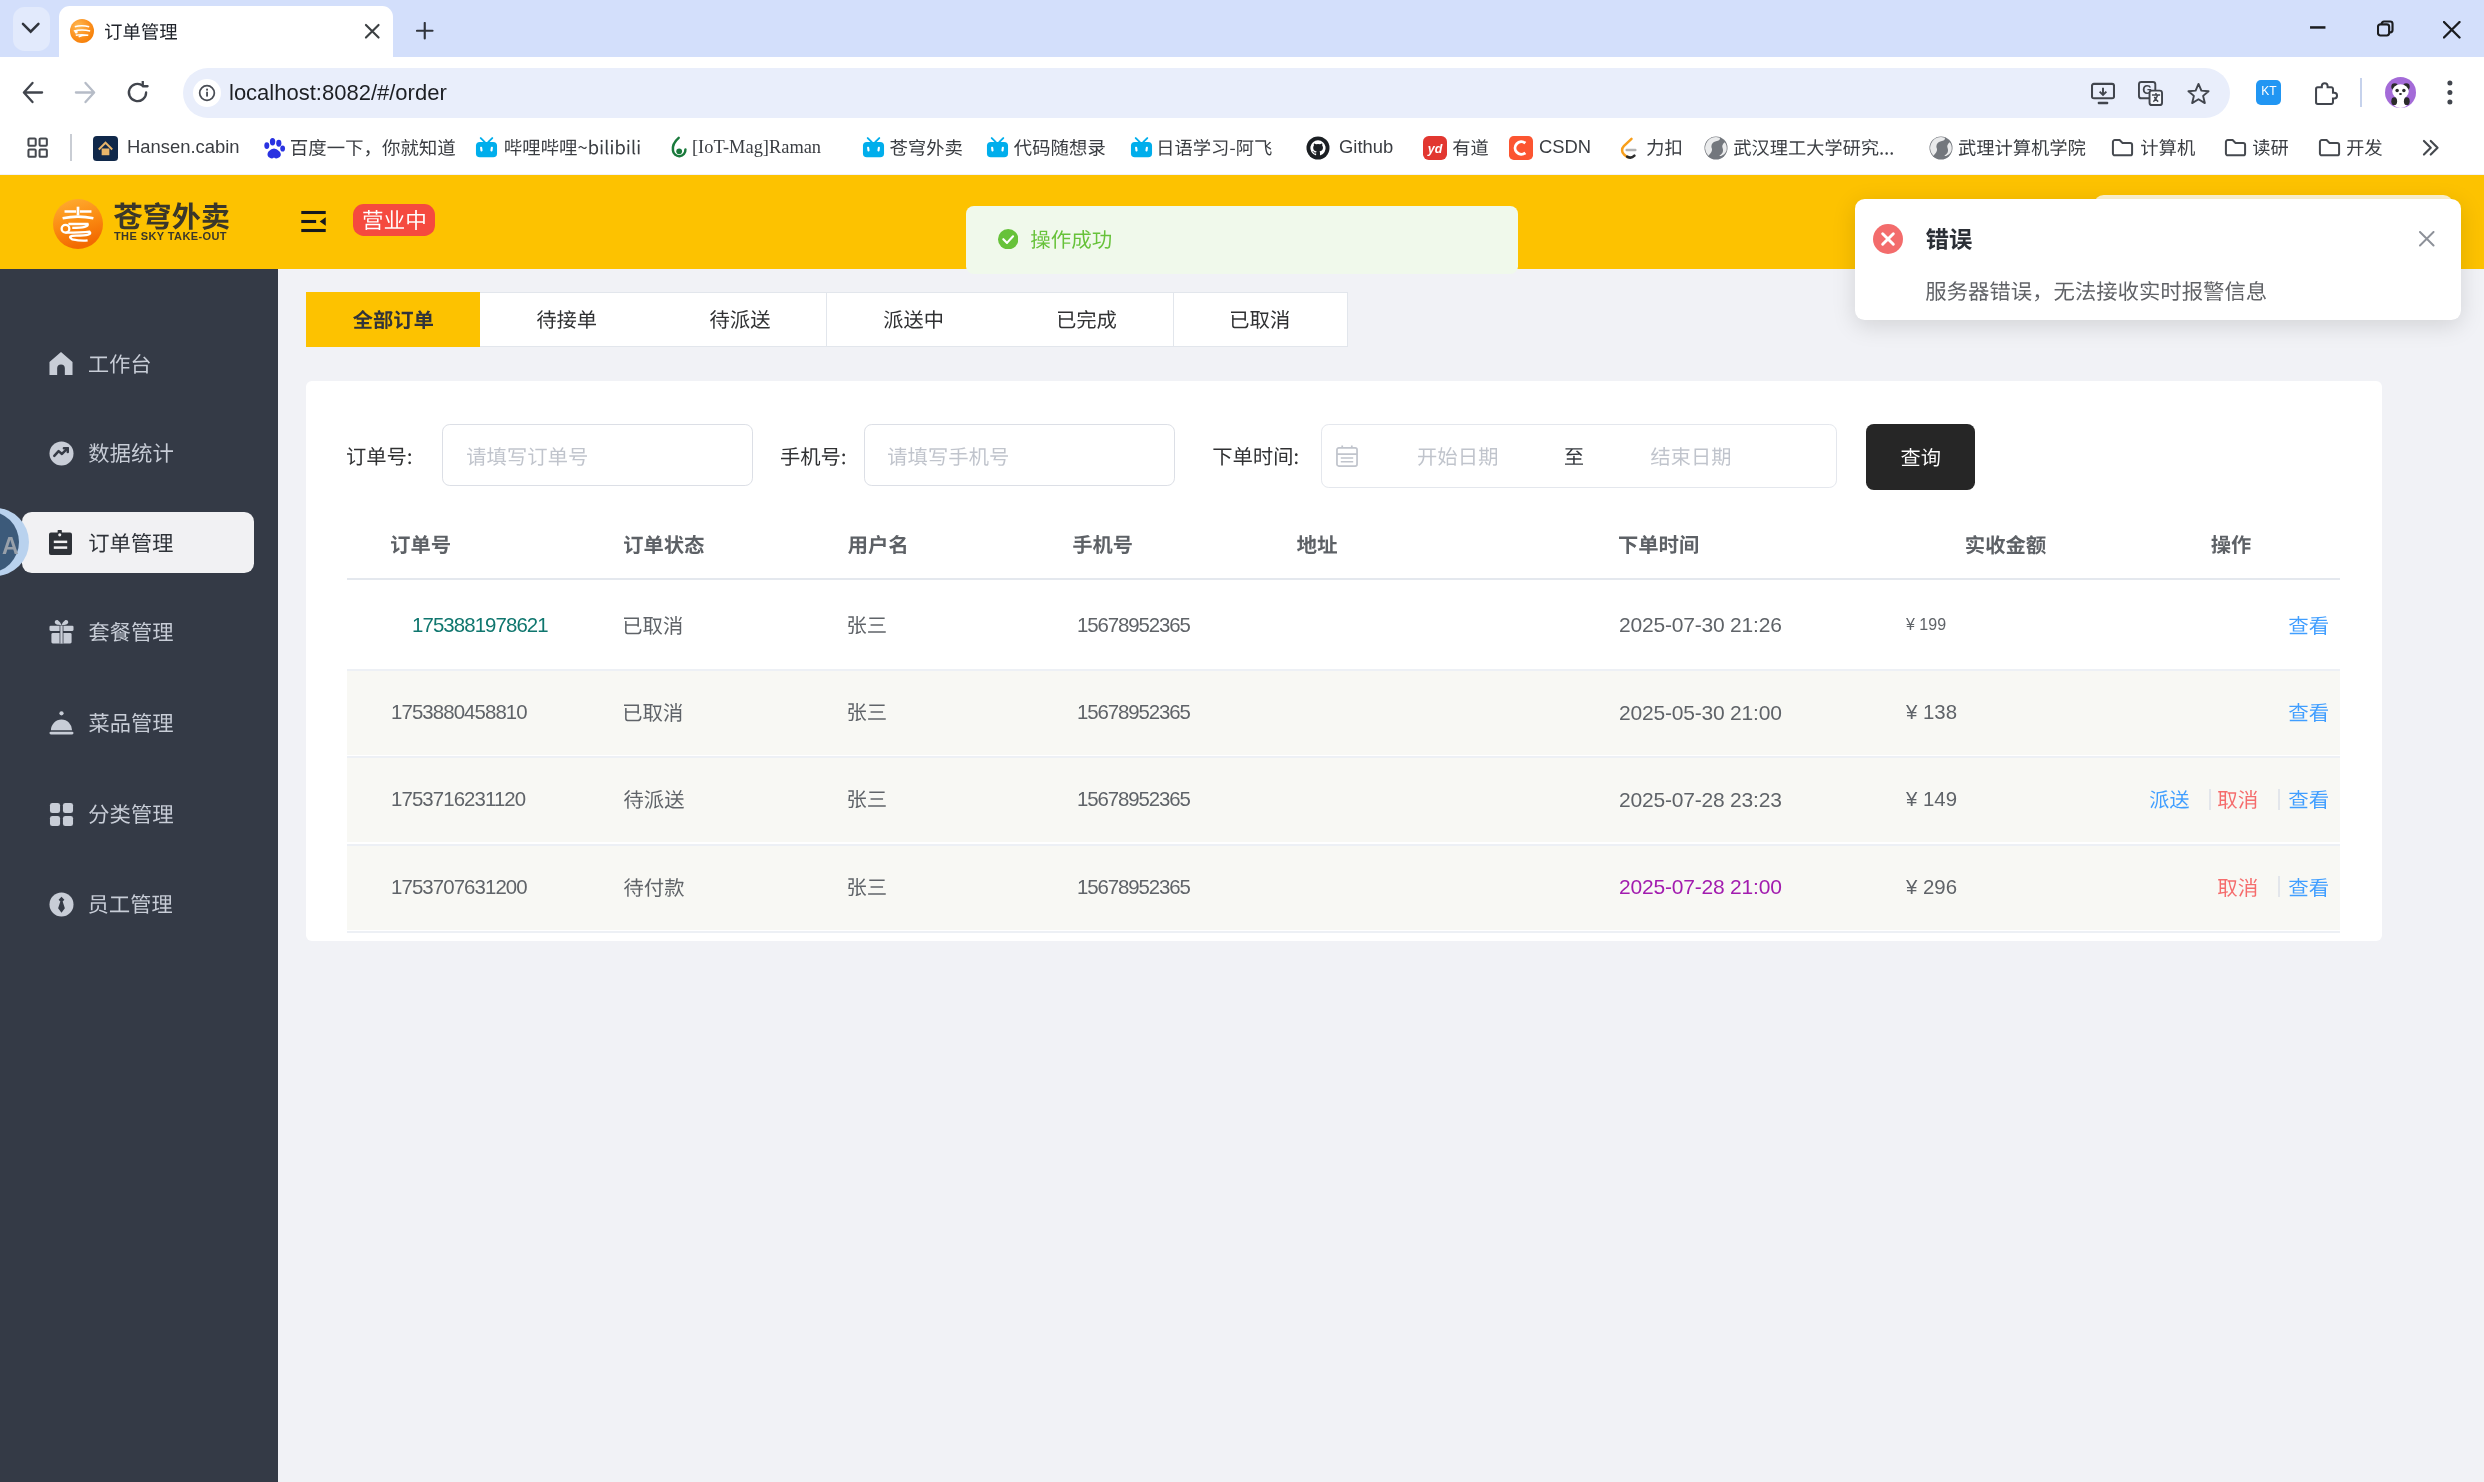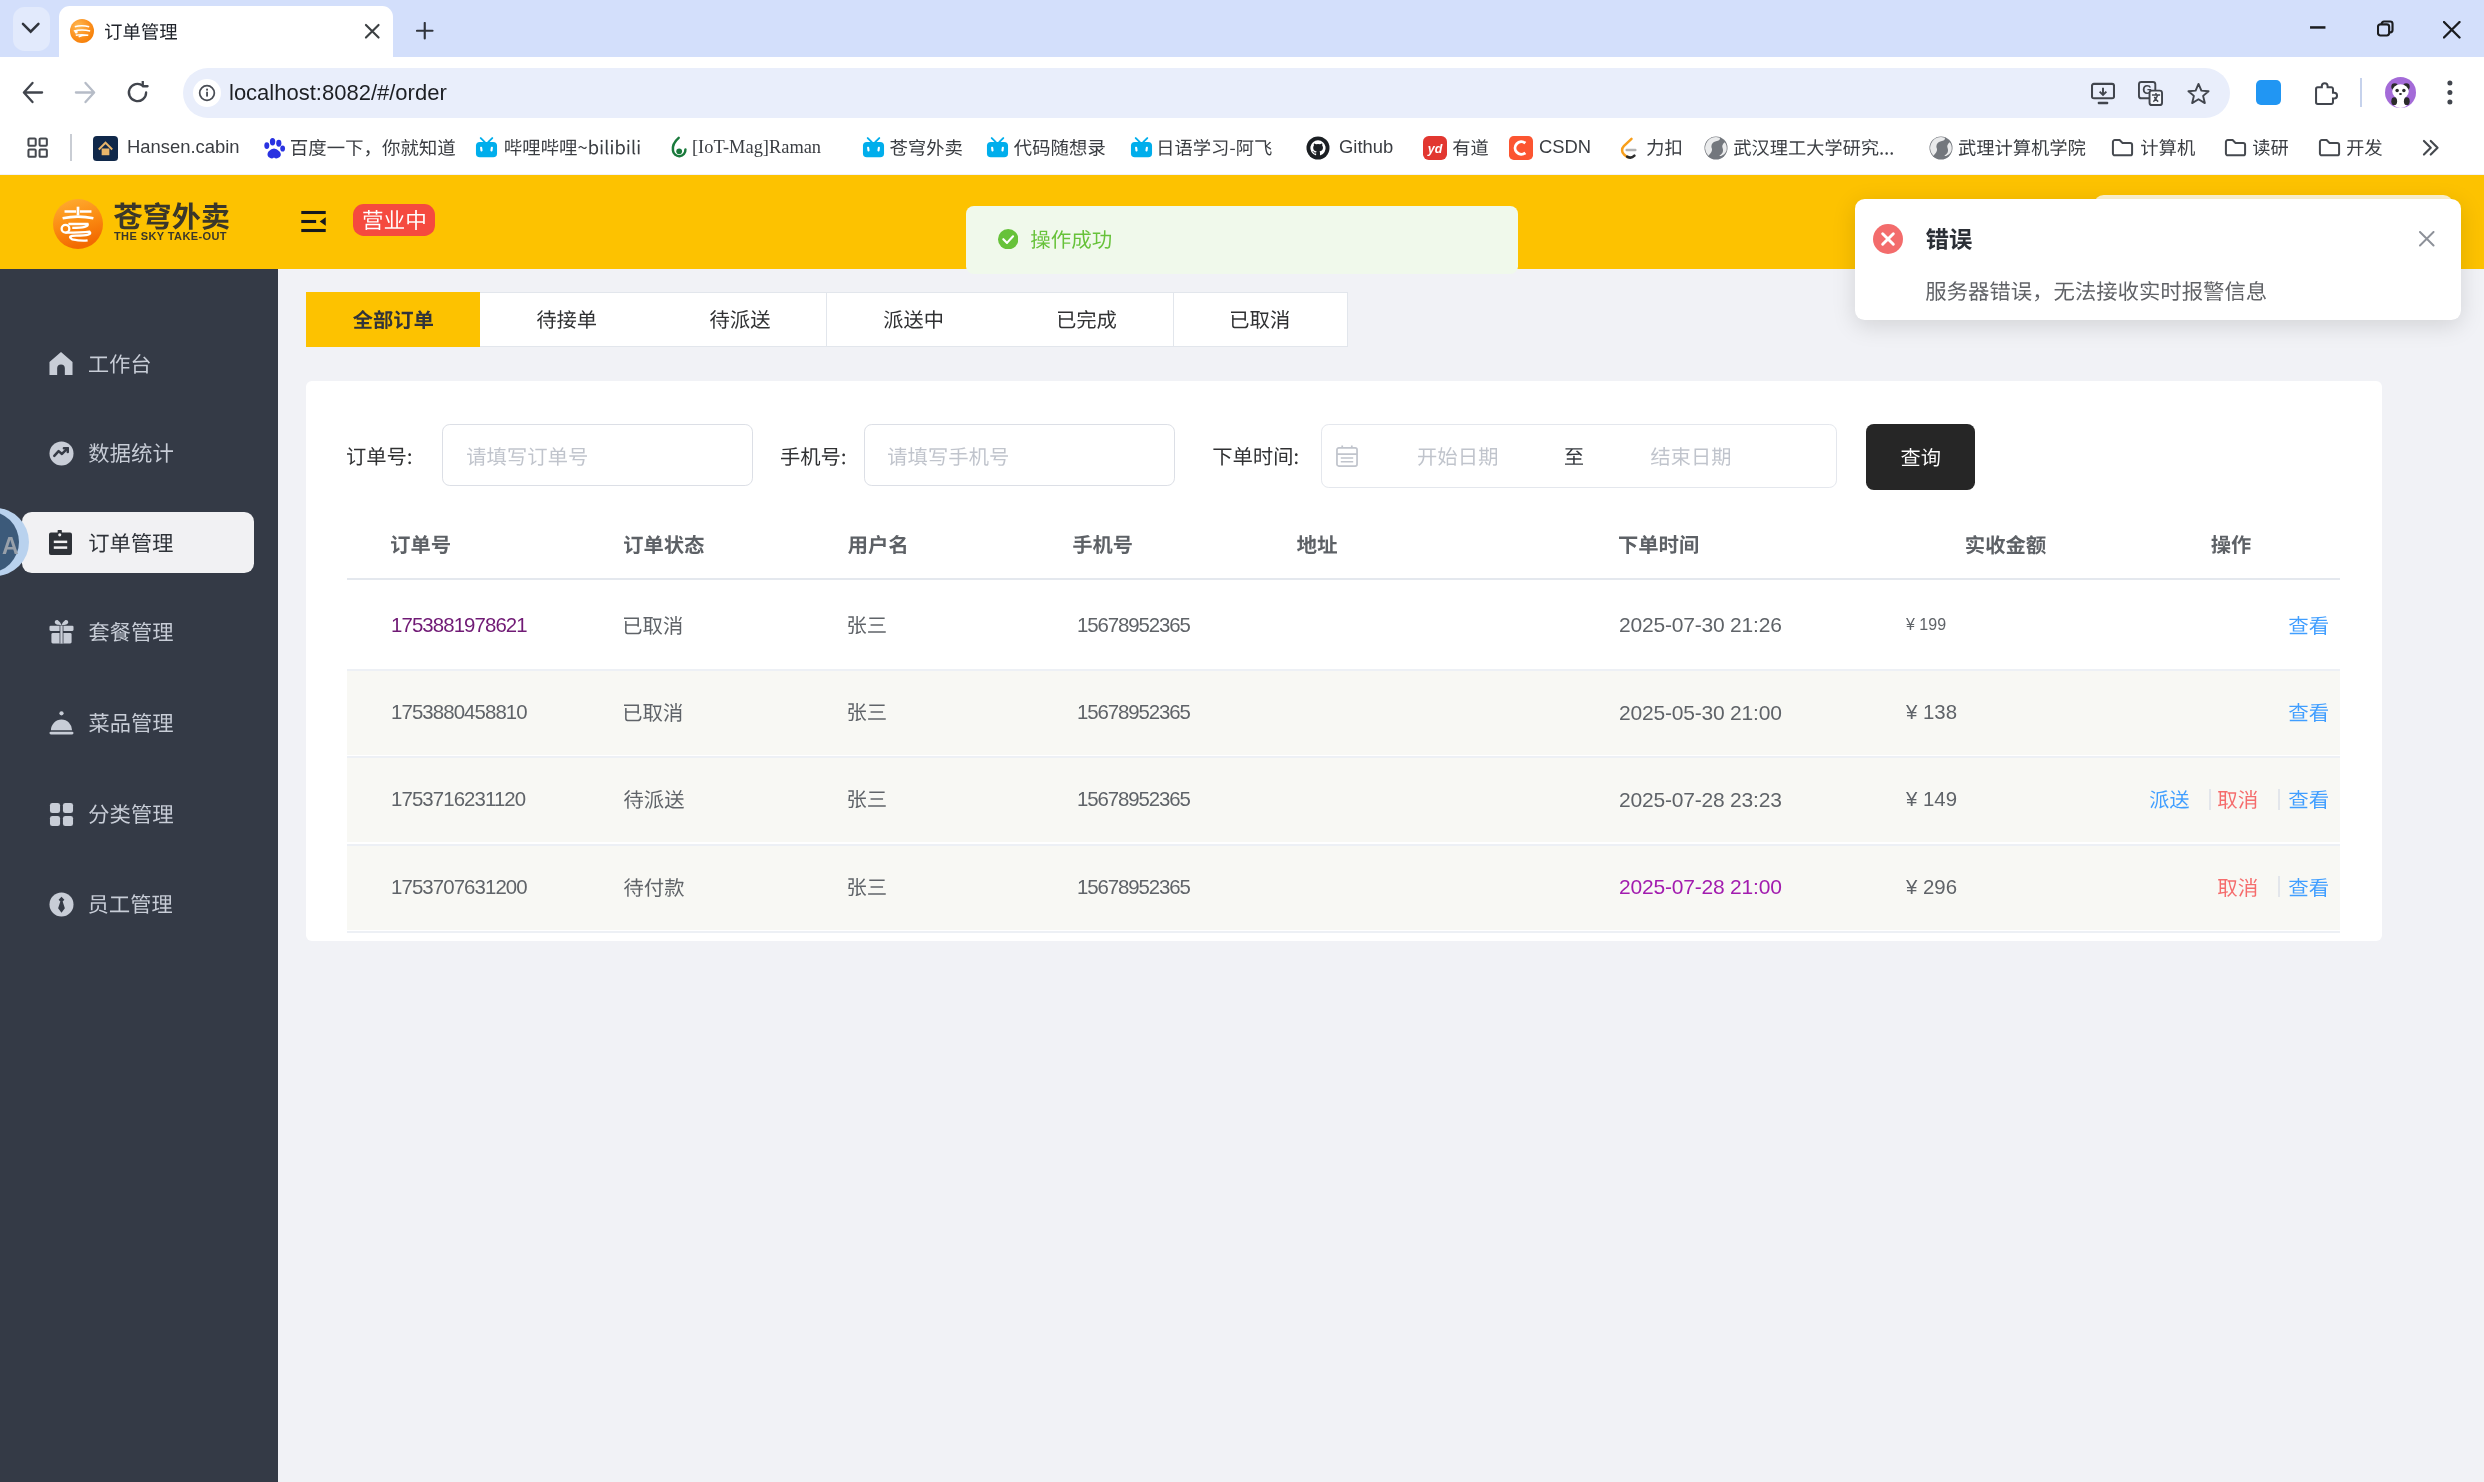--- a/index.html
+++ b/index.html
@@ -216,21 +216,21 @@
 <svg style="position:absolute;left:2138px;top:81px;" width="25" height="25" viewBox="0 0 26 26">
     <rect x="1" y="1" width="17" height="17" rx="2.5" fill="none" stroke="#41454d" stroke-width="2"></rect>
     <text x="9.5" y="14" font-family="Liberation Sans" font-size="13" font-weight="bold" fill="#41454d" text-anchor="middle">G</text>
     <rect x="12" y="10" width="13" height="15" rx="2.5" fill="#f7f9fe" stroke="#41454d" stroke-width="2"></rect>
     <path d="M14.5 14.5 H23 M18.7 12.5 V15 M16 21.5 Q18.7 19 20.5 14.8 M21 21.5 Q18 19 17 16.5" stroke="#41454d" stroke-width="1.5" fill="none"></path>
   </svg>
 <svg style="position:absolute;left:2187px;top:82px;" width="23" height="23" viewBox="0 0 24 24">
     <path d="M12 2 L15 9 L22.5 9.6 L16.8 14.5 L18.6 22 L12 18 L5.4 22 L7.2 14.5 L1.5 9.6 L9 9 Z" fill="none" stroke="#41454d" stroke-width="2" stroke-linejoin="round"></path>
   </svg>
 <div style="position:absolute;left:2256px;top:80px;width:25px;height:25px;background:#2196f3;border-radius:4.9px;"></div>
-<div style="position:absolute;font-family:'Liberation Sans',sans-serif;font-size:14px;line-height:13.6px;color:#fff;white-space:nowrap;font-weight:400;left:2269px;transform:translateX(-50%);top:85px;margin-top:46px;">KT</div>
+<div style="position:absolute;font-family:'Liberation Sans',sans-serif;font-size:12px;line-height:13.6px;color:#fff;white-space:nowrap;font-weight:400;left:2269px;transform:translateX(-50%);top:85px;">KT</div>
 <svg style="position:absolute;left:2312px;top:80px;" width="26" height="25" viewBox="0 0 27 26">
     <path d="M6 7.5 h4.2 v-1.2 a3 3 0 0 1 6 0 V7.5 H20 a1.8 1.8 0 0 1 1.8 1.8 v3.9 h1.2 a3 3 0 0 1 0 6 h-1.2 v3.9 a1.8 1.8 0 0 1 -1.8 1.8 H6 a1.8 1.8 0 0 1 -1.8 -1.8 v-13.8 A1.8 1.8 0 0 1 6 7.5 Z" fill="none" stroke="#41454d" stroke-width="2.1"></path>
   </svg>
 <div style="position:absolute;left:2360px;top:78px;width:1.9px;height:29px;background:#c6d2ec;"></div>
 <svg style="position:absolute;left:2385px;top:77px;" width="31" height="31" viewBox="0 0 32 32">
     <circle cx="16" cy="16" r="16" fill="#a46bd8"></circle>
     <circle cx="10" cy="10" r="3.5" fill="#2b2b2b"></circle>
     <circle cx="22" cy="10" r="3.5" fill="#2b2b2b"></circle>
     <ellipse cx="16" cy="15" rx="8.5" ry="7.5" fill="#fff"></ellipse>
     <circle cx="12.5" cy="14" r="1.8" fill="#2b2b2b"></circle>
@@ -701,21 +701,21 @@
     <use href="#gB4f5c" x="1000"></use>
   </svg>
 <div style="position:absolute;left:347px;top:578px;width:1993px;height:1.9px;background:#e4e8ee;"></div>
 <div style="position:absolute;left:347px;top:670px;width:1993px;height:85px;background:#f8f8f4;"></div>
 <div style="position:absolute;left:347px;top:757px;width:1993px;height:85px;background:#f8f8f4;"></div>
 <div style="position:absolute;left:347px;top:845px;width:1993px;height:85px;background:#f8f8f4;"></div>
 <div style="position:absolute;left:347px;top:669px;width:1993px;height:1.9px;background:#edf0f5;"></div>
 <div style="position:absolute;left:347px;top:756px;width:1993px;height:1.9px;background:#edf0f5;"></div>
 <div style="position:absolute;left:347px;top:844px;width:1993px;height:1.9px;background:#edf0f5;"></div>
 <div style="position:absolute;left:347px;top:931px;width:1993px;height:1.9px;background:#edf0f5;"></div>
-<div style="position:absolute;font-family:'Liberation Sans',sans-serif;font-size:20.4px;line-height:20.4px;color:#701a75;white-space:nowrap;letter-spacing:-0.9px;left:391px;top:615px;">1753881978621</div>
+<div style="position:absolute;font-family:'Liberation Sans',sans-serif;font-size:20.4px;line-height:20.4px;color:#0f766e;white-space:nowrap;letter-spacing:-0.9px;left:412px;top:615px;">1753881978621</div>
 <svg style="position:absolute;left:624px;top:616px;" width="58" height="19" viewBox="93 -841 2842 921" fill="#5f6368">
     <use href="#gR5df2" x="0"></use>
     <use href="#gR53d6" x="1000"></use>
     <use href="#gR6d88" x="2000"></use>
   </svg>
 <svg style="position:absolute;left:848px;top:616px;" width="38" height="18.4" viewBox="88 -820 1846 905" fill="#5f6368">
     <use href="#gR5f20" x="0"></use>
     <use href="#gR4e09" x="1000"></use>
   </svg>
 <div style="position:absolute;font-family:'Liberation Sans',sans-serif;font-size:20.4px;line-height:20.4px;color:#5f6368;white-space:nowrap;letter-spacing:-1.1px;left:1077px;top:615px;">15678952365</div>

